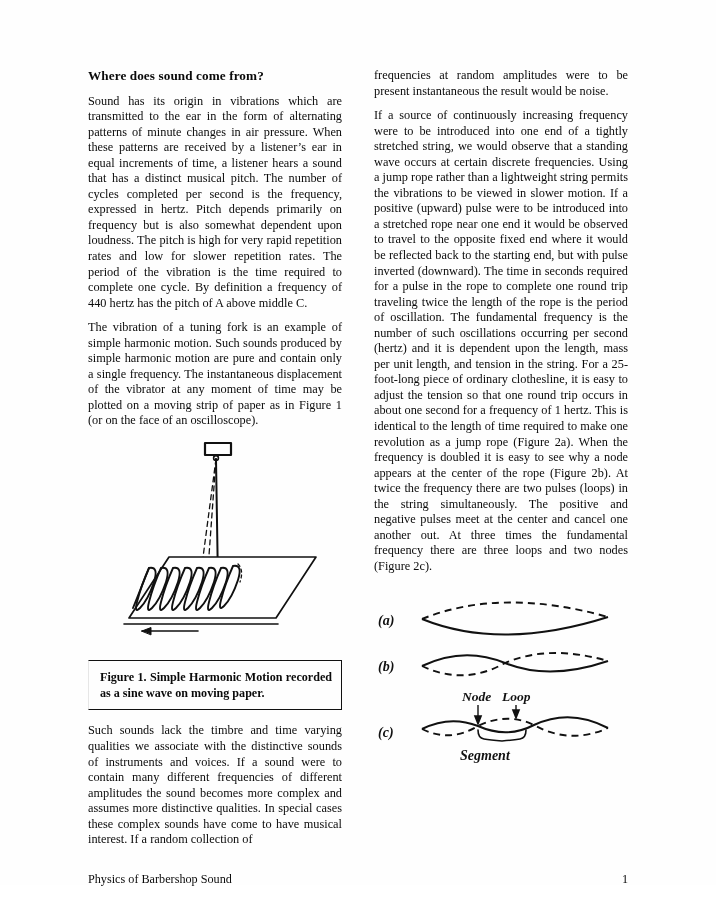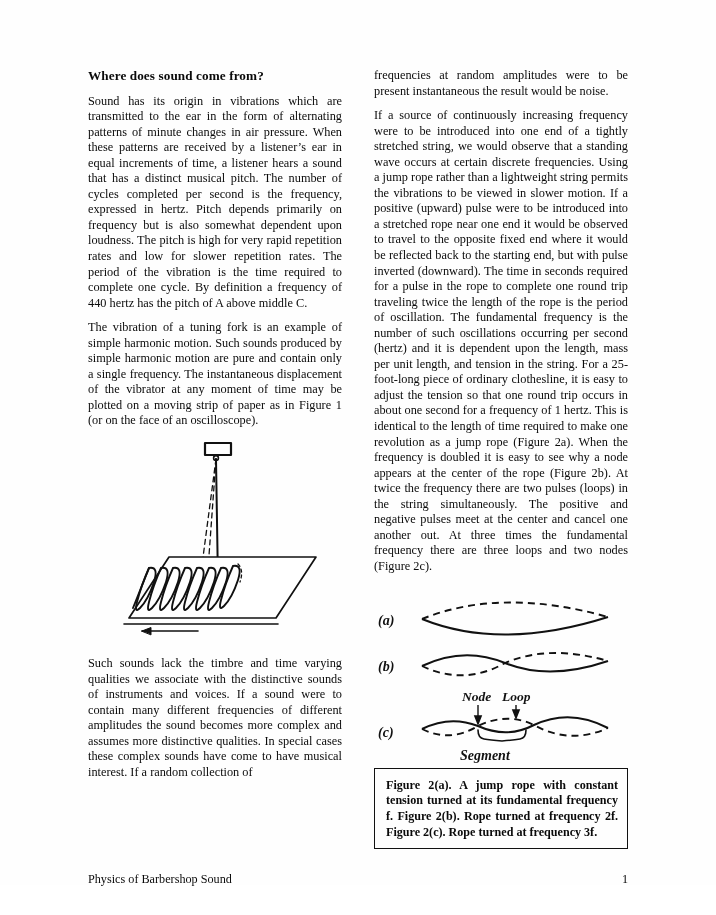--- a/index.html
+++ b/index.html
@@ -157,20 +157,23 @@
 
             <path d="M36 186 L190 186" stroke-width="1.6"></path>
             <g>
               <path d="M54 193 L110 193" stroke-width="1.6"></path>
               <path d="M54 193 L63 189.5 L63 196.5 Z" fill="#111" stroke="#111" stroke-width="1"></path>
             </g>
           </g>
         </svg>
       </div>
 
+      <div class="caption-box">
+        <p class="caption-text">Figure   1.   Simple   Harmonic   Motion recorded as a sine wave on moving paper.</p>
+      </div>
 
       <p class="body tight">Such sounds lack the timbre and time varying qualities we associate with the distinctive sounds of instruments and voices.  If a sound were to contain many different frequencies of different amplitudes the sound becomes more complex and assumes more distinctive qualities.    In special cases these complex sounds have come to have musical interest.  If a random collection of</p>
     </div>
 
     <div class="col">
 
       <p class="body">frequencies at random amplitudes were to be present instantaneous the result would be noise.</p>
 
 
       <p class="body">If a source of continuously increasing frequency were to be introduced into one end of a tightly stretched string, we would observe that a standing wave occurs at certain discrete frequencies.   Using a jump rope rather than a lightweight string permits the vibrations to be viewed in slower motion.  If a positive (upward) pulse were to be introduced into a stretched rope near one end it would be observed to travel to the opposite fixed end where it would be reflected back to the starting end, but with pulse inverted (downward).  The time in seconds required for a pulse in the rope to complete one round trip traveling twice the length of the rope is the period of oscillation. The fundamental frequency is the number of such oscillations occurring per second (hertz) and it is dependent upon the length, mass per unit length, and tension in the string.     For a 25-foot-long piece of ordinary clothesline, it is easy to adjust the tension so that one round trip occurs in about one second for a frequency of 1 hertz.   This is identical to the length of time required to make one revolution as a jump rope (Figure  2a).  When the frequency is doubled it is easy to see why a node appears at the center of the rope (Figure 2b). At twice the frequency there are two pulses (loops) in the string simultaneously.  The positive and negative pulses meet at the center and cancel one another out.   At three times the fundamental frequency there are three loops and two nodes (Figure 2c).</p>
@@ -209,23 +212,20 @@
             <path d="M48 140 Q76 154 104 137 Q133 123 160 136 Q196 156 234 139" stroke-width="1.9" stroke-dasharray="7 5"></path>
           </g>
 
           <g fill="none" stroke="#111" stroke-width="1.6" stroke-linecap="round">
             <path d="M104 141 q0 8 6 9 q6 1 18 2 q12 -1 18 -2 q6 -1 6 -9"></path>
           </g>
           <text x="86" y="171" font-family="Liberation Serif, serif" font-size="14" font-weight="bold" font-style="italic" fill="#111">Segment</text>
         </svg>
       </div>
 
-      <div class="caption-box full">
-        <p class="caption-text">Figure 2(a). A   jump rope with constant tension turned at its fundamental frequency f.   Figure 2(b).  Rope turned at frequency 2f. Figure 2(c). Rope turned at frequency 3f.</p>
-      </div>
     </div>
   </div>
 
   <div class="footer">
     <span>Physics of Barbershop Sound</span>
     <span class="pageno">1</span>
   </div>
 </div>
 
 </body></html>

